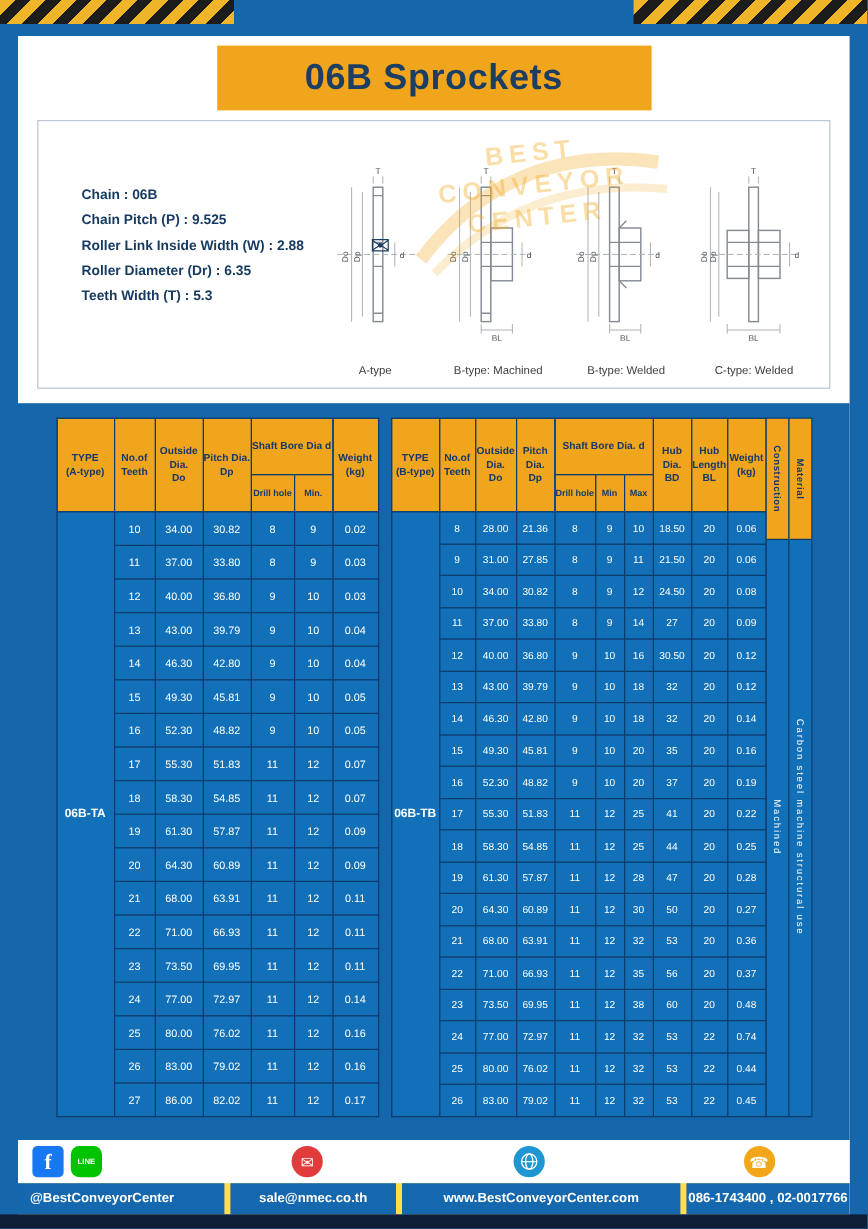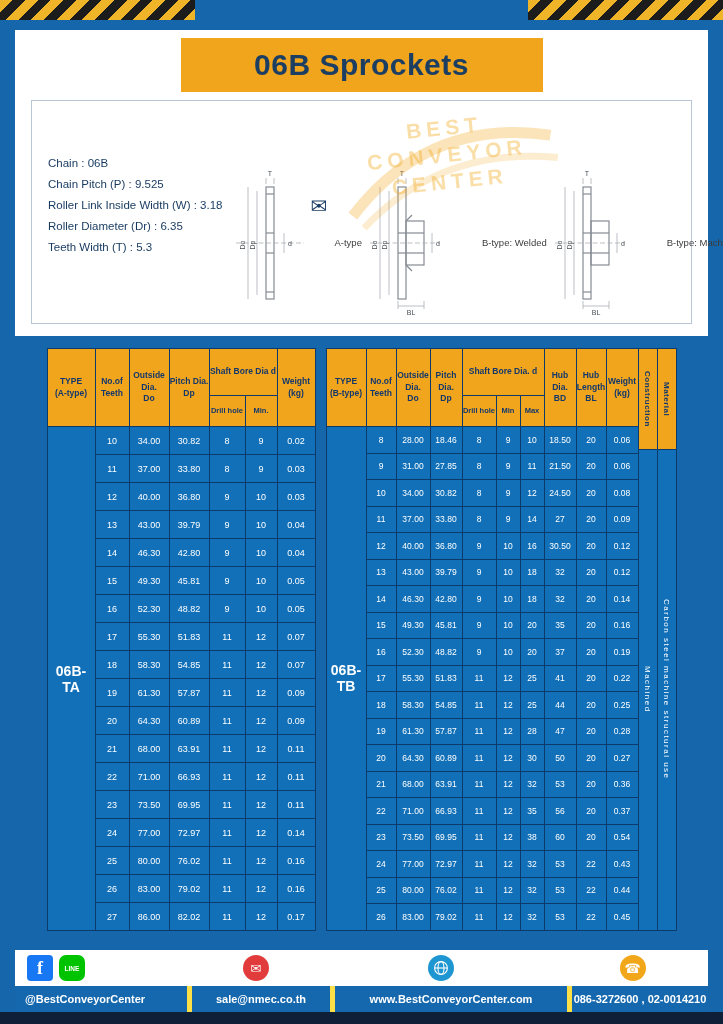--- a/index.html
+++ b/index.html
@@ -12,38 +12,38 @@
   .bottom-strip{position:absolute;left:0;right:0;bottom:0;height:12px;background:#101f38;}
 
   
   .title-wrap{padding-top:8px;display:flex;justify-content:center;}
   .title-banner{width:362px;height:54px;background:#f0a51d;display:flex;align-items:center;justify-content:center;}
   .title-banner span{font-size:30px;font-weight:bold;color:#1c3e63;letter-spacing:0.5px;}
 
   
   .specs-box{margin:8px 16px 0;height:222px;border:1px solid #b9c6d6;display:flex;position:relative;background:#fff;}
   .spec-lines{width:228px;padding:52px 0 0 16px;box-sizing:border-box;}
-  .spec-lines div{font-size:11.5px;font-weight:normal;color:#16395f;line-height:21px;white-space:nowrap;}
+  .spec-lines div{font-size:11.5px;font-weight:bold;color:#16395f;line-height:21px;white-space:nowrap;margin-left:20px;}
   .drawings{flex:1;display:flex;justify-content:space-evenly;align-items:flex-end;padding:12px 6px 8px 0;position:relative;}
-  .drawings figure{margin:0;display:flex;flex-direction:row;align-items:center;gap:20px;}
+  .drawings figure{margin:0;display:flex;flex-direction:column;align-items:center;gap:20px;}
   .drawings figcaption{font-size:9.5px;color:#3c3c3c;white-space:nowrap;}
   .watermark{position:absolute;left:14%;top:14px;width:250px;text-align:center;transform:rotate(-6deg);pointer-events:none;}
   .wm-text{white-space:pre-line;font-weight:bold;font-size:21px;letter-spacing:5px;color:rgba(242,167,27,0.38);line-height:1.28;}
   .swoosh{position:absolute;left:0;top:-4px;}
   .wm-mail{position:absolute;left:-16px;bottom:-8px;color:#1c3e63;font-size:20px;transform:rotate(6deg);}
 
   
   .tables{margin-top:12px;background:#1566ab;padding:12px;flex:1;display:flex;gap:10px;justify-content:center;align-items:flex-start;}
   table{border-collapse:collapse;table-layout:fixed;}
   .tbl th,.tbl td{border:1px solid #0c3a6a;text-align:center;vertical-align:middle;padding:0;overflow:hidden;}
   .tbl th{background:#f0a51d;color:#15386b;font-weight:bold;font-size:8.5px;line-height:1.35;white-space:pre-line;}
   .tbl thead tr:first-child th{height:46px;}
   .tbl thead tr:last-child th{height:30px;font-size:7.5px;margin-left:41px;}
   .tbl td{background:#1170b8;color:#ffffff;font-size:9px;}
-  .tbl td.type-cell{font-size:14px;font-weight:bold;}
+  .tbl td.type-cell{font-size:10px;font-weight:bold;}
   .ta tbody tr{height:28px;}
   .tbx tbody tr{height:26.5px;}
   .tbx td{font-size:8.5px;}
   .tb-group{display:flex;align-items:stretch;}
   .vstrip{width:20px;display:flex;flex-direction:column;border:1px solid #0c3a6a;margin-left:-1px;box-sizing:border-box;}
   .vstrip-head{height:100px;background:#f0a51d;border-bottom:1px solid #0c3a6a;display:flex;align-items:center;justify-content:center;}
   .vstrip-head span{writing-mode:vertical-rl;font-size:8px;font-weight:bold;color:#15386b;letter-spacing:0.5px;}
   .vstrip-body{flex:1;background:#1170b8;display:flex;align-items:center;justify-content:center;}
   .vstrip-body span{writing-mode:vertical-rl;font-size:8px;color:#ffffff;letter-spacing:1.5px;}
 
@@ -76,21 +76,21 @@
     <div class="title-wrap">
       <div class="title-banner">
         <span>06B Sprockets</span>
       </div>
     </div>
 
     <div class="specs-box">
       <div class="spec-lines">
           <div>Chain  :  06B</div>
           <div>Chain Pitch (P)  :  9.525</div>
-          <div>Roller Link Inside Width (W)  :  3.18</div>
+          <div>Roller Link Inside Width (W)  :  2.88</div>
           <div>Roller Diameter (Dr)  :  6.35</div>
           <div>Teeth Width (T)  :  5.3</div>
         </div>
       <div class="drawings">
 
         <div class="watermark">
           <svg class="swoosh" width="250" height="120" viewBox="0 0 250 120">
             <path d="M25 95 Q 110 5 230 35" stroke="rgba(242,167,27,0.30)" stroke-width="11" fill="none"></path>
             <path d="M35 108 Q 120 35 235 58" stroke="rgba(242,167,27,0.20)" stroke-width="7" fill="none"></path>
           </svg>
@@ -125,22 +125,22 @@
             </g>
           </svg>
           <figcaption>A-type</figcaption>
         </figure>
 
         <figure>
           <svg class="draw" width="100" height="146" viewBox="0 0 100 146">
             <g stroke="#858b93" fill="none" stroke-width="1.2">
               <rect x="36" y="18" width="8" height="112"></rect>
               <rect x="44" y="52" width="18" height="44"></rect>
-              <line x1="44" y1="52" x2="50" y2="46"></line>
-                <line x1="44" y1="96" x2="50" y2="102"></line>
+              <line x1="36" y1="25" x2="44" y2="25"></line>
+                <line x1="36" y1="123" x2="44" y2="123"></line>
               <line x1="36" y1="64" x2="62" y2="64"></line>
                 <line x1="36" y1="84" x2="62" y2="84"></line>
             </g>
             <g stroke="#a9aeb5" stroke-width="0.8" fill="none">
               <line x1="8" y1="74" x2="78" y2="74" stroke-dasharray="5 2.5"></line>
               <line x1="18" y1="18" x2="18" y2="130"></line>
               <line x1="27" y1="22" x2="27" y2="126"></line>
               <line x1="36" y1="9" x2="36" y2="15"></line>
                 <line x1="44" y1="9" x2="44" y2="15"></line>
               <line x1="70" y1="64" x2="70" y2="84"></line>
@@ -149,30 +149,30 @@
               <line x1="36" y1="137" x2="62" y2="137"></line>
             </g>
             <g fill="#4a5056" font-size="7" text-anchor="middle">
               <text x="40" y="7">T</text>
               <text x="15" y="76" transform="rotate(-90 15 76)">Do</text>
               <text x="25" y="76" transform="rotate(-90 25 76)">Dp</text>
               <text x="76" y="77">d</text>
               <text x="49" y="146">BL</text>
             </g>
           </svg>
-          <figcaption>B-type: Welded</figcaption>
+          <figcaption>B-type: Machined</figcaption>
         </figure>
 
         <figure>
           <svg class="draw" width="100" height="146" viewBox="0 0 100 146">
             <g stroke="#858b93" fill="none" stroke-width="1.2">
               <rect x="36" y="18" width="8" height="112"></rect>
               <rect x="44" y="52" width="18" height="44"></rect>
-              <line x1="36" y1="25" x2="44" y2="25"></line>
-                <line x1="36" y1="123" x2="44" y2="123"></line>
+              <line x1="44" y1="52" x2="50" y2="46"></line>
+                <line x1="44" y1="96" x2="50" y2="102"></line>
               <line x1="36" y1="64" x2="62" y2="64"></line>
                 <line x1="36" y1="84" x2="62" y2="84"></line>
             </g>
             <g stroke="#a9aeb5" stroke-width="0.8" fill="none">
               <line x1="8" y1="74" x2="78" y2="74" stroke-dasharray="5 2.5"></line>
               <line x1="18" y1="18" x2="18" y2="130"></line>
               <line x1="27" y1="22" x2="27" y2="126"></line>
               <line x1="36" y1="9" x2="36" y2="15"></line>
                 <line x1="44" y1="9" x2="44" y2="15"></line>
               <line x1="70" y1="64" x2="70" y2="84"></line>
@@ -181,21 +181,21 @@
               <line x1="36" y1="137" x2="62" y2="137"></line>
             </g>
             <g fill="#4a5056" font-size="7" text-anchor="middle">
               <text x="40" y="7">T</text>
               <text x="15" y="76" transform="rotate(-90 15 76)">Do</text>
               <text x="25" y="76" transform="rotate(-90 25 76)">Dp</text>
               <text x="76" y="77">d</text>
               <text x="49" y="146">BL</text>
             </g>
           </svg>
-          <figcaption>B-type: Machined</figcaption>
+          <figcaption>B-type: Welded</figcaption>
         </figure>
 
         <figure>
           <svg class="draw" width="100" height="146" viewBox="0 0 100 146">
             <g stroke="#858b93" fill="none" stroke-width="1.2">
               <rect x="46" y="18" width="8" height="112"></rect>
               <rect x="28" y="54" width="18" height="40"></rect>
               <rect x="54" y="54" width="18" height="40"></rect>
               <line x1="28" y1="64" x2="72" y2="64"></line>
                 <line x1="28" y1="84" x2="72" y2="84"></line>
@@ -446,21 +446,21 @@
               <th>Drill hole</th>
               <th>Min</th>
               <th>Max</th>
             </tr>
           </thead>
           <tbody>
               <tr>
                 <td rowspan="19" class="type-cell">06B-TB</td>
                 <td>8</td>
                 <td>28.00</td>
-                <td>18.46</td>
+                <td>21.36</td>
                 <td>8</td>
                 <td>9</td>
                 <td>10</td>
                 <td>18.50</td>
                 <td>20</td>
                 <td>0.06</td>
               </tr>
               <tr>
                 <td>9</td>
                 <td>31.00</td>
@@ -617,32 +617,32 @@
               </tr>
               <tr>
                 <td>23</td>
                 <td>73.50</td>
                 <td>69.95</td>
                 <td>11</td>
                 <td>12</td>
                 <td>38</td>
                 <td>60</td>
                 <td>20</td>
-                <td>0.54</td>
+                <td>0.48</td>
               </tr>
               <tr>
                 <td>24</td>
                 <td>77.00</td>
                 <td>72.97</td>
                 <td>11</td>
                 <td>12</td>
                 <td>32</td>
                 <td>53</td>
                 <td>22</td>
-                <td>0.43</td>
+                <td>0.74</td>
               </tr>
               <tr>
                 <td>25</td>
                 <td>80.00</td>
                 <td>76.02</td>
                 <td>11</td>
                 <td>12</td>
                 <td>32</td>
                 <td>53</td>
                 <td>22</td>
@@ -706,19 +706,19 @@
       </div>
       <div class="fi-cell">
         <span class="icon-phone">☎</span>
       </div>
     </div>
 
     <div class="f-bar">
       <div class="left">@BestConveyorCenter</div>
       <div>sale@nmec.co.th</div>
       <div>www.BestConveyorCenter.com</div>
-      <div>086-3272600 , 02-0014210</div>
+      <div>086-1743400 , 02-0017766</div>
     </div>
 
   </div>
 
   <div class="bottom-strip"></div>
 </div>
 
 </body></html>

